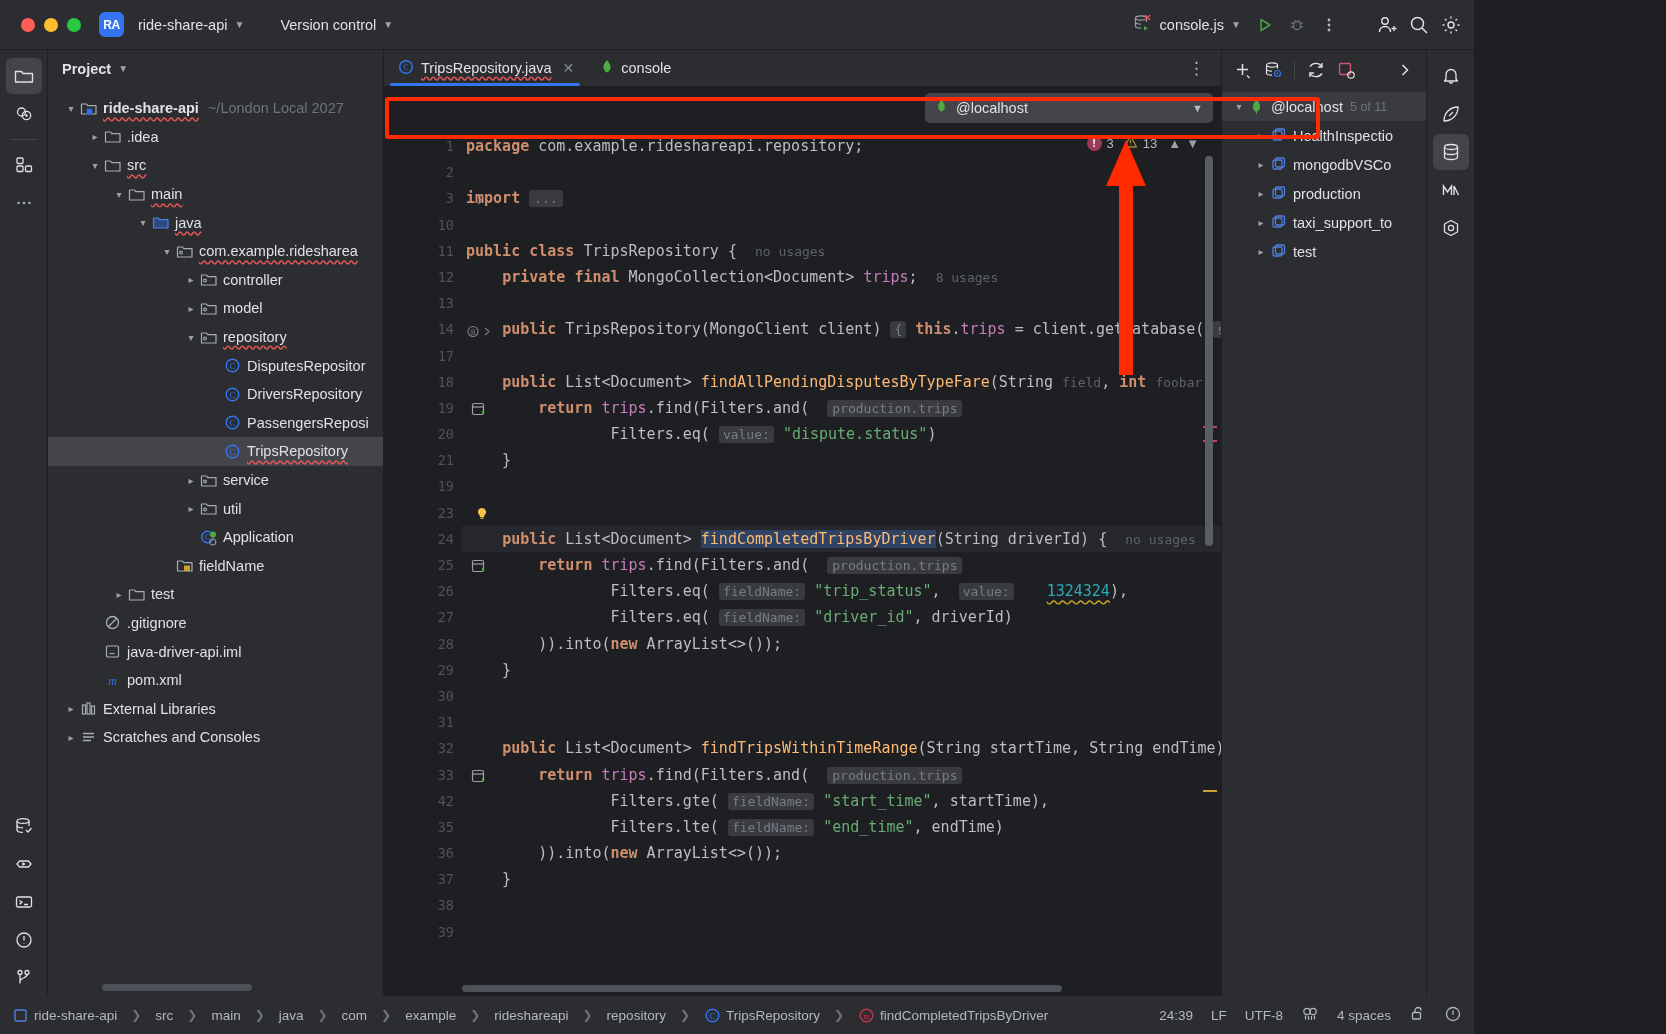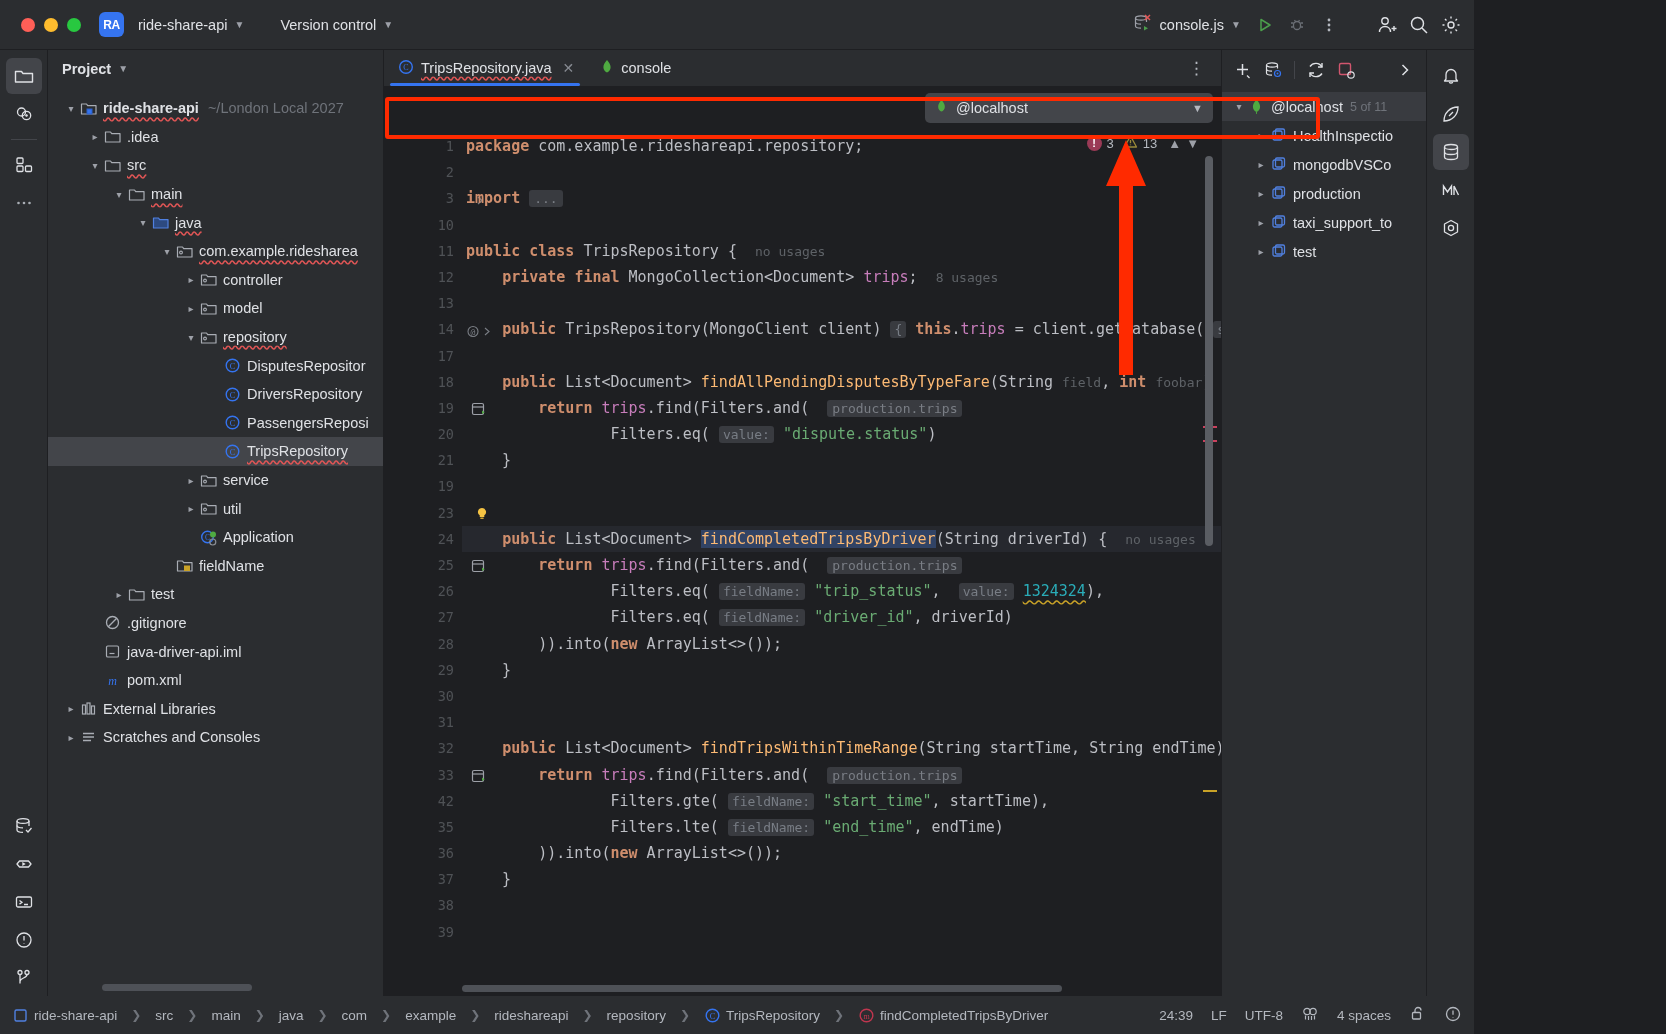--- a/index.html
+++ b/index.html
@@ -104,21 +104,21 @@
   .cls { color: #bcbec4; }
   .fn-dim { color: #fdba74; }
   .str { color: #6aab73; }
   .num { color: #2aacb8; }
   .fld { color: #c77dbb; }
   .hint { color: #787d85; font-size: 13px; background: #393b40; border-radius: 3px; padding: 1px 4px; }
   .hint-plain { color: #5e6267; font-size: 13px; }
   .inlay { color: #7a7e85; font-size: 13px; background: #393b40; border-radius: 3px; padding: 1px 5px; }
   .caret-line { background: #26282e; }
   .sel-ident { background: #314365; }
-  .wavy-num { text-decoration: underline wavy #c9a227; text-underline-offset: 3px; }
+  .wavy-num { text-decoration: underline wavy #c9a227; text-underline-offset: 3px; margin-left: 24px; }
 
   
   .inspect-widget { position: absolute; right: 22px; top: 4px; display: flex; align-items: center; gap: 5px; font-size: 13px; color: #b4b8bf; z-index: 6; }
   .badge-err { width: 15px; height: 15px; border-radius: 50%; background: #9a3a56; display: flex; align-items: center; justify-content: center; color: #fff; font-size: 11px; font-weight: bold; }
   .vscroll { position: absolute; right: 8px; top: 26px; width: 8px; height: 390px; background: #5a5d63; border-radius: 4px; z-index: 5; }
   .marker { position: absolute; right: 4px; width: 14px; height: 2px; }
   .code-hscroll { position: absolute; bottom: 4px; left: 78px; width: 600px; height: 7px; background: #4e5157; border-radius: 4px; z-index: 5; }
 
   
   .db-panel { width: 205px; flex: 0 0 205px; background: #2b2d30; display: flex; flex-direction: column; border-left: 1px solid #1e1f22; }

